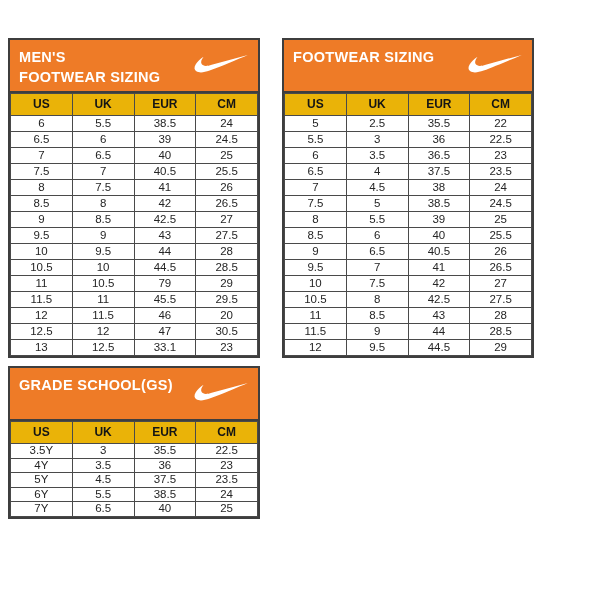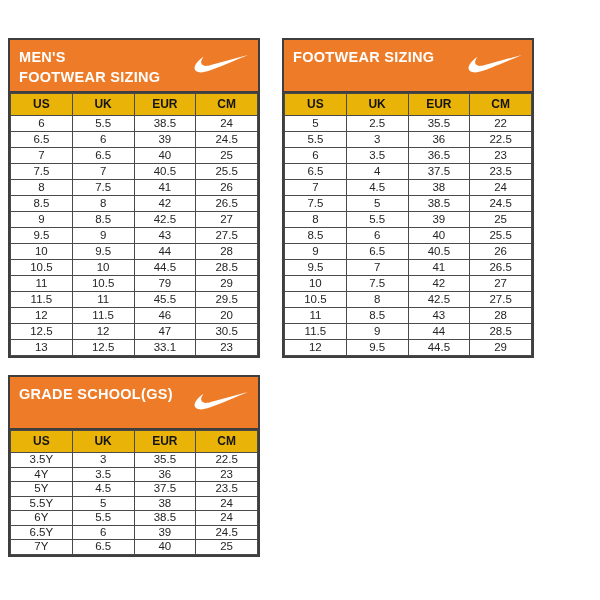--- a/index.html
+++ b/index.html
@@ -18,21 +18,21 @@
   }
   .row-top {
     position: absolute;
     top: 38px;
     left: 8px;
     display: flex;
     gap: 22px;
   }
   .row-bottom {
     position: absolute;
-    top: 375px;
+    top: 366px;
     left: 8px;
   }
   .size-table {
     width: 252px;
     border: 2px solid #3e3e3e;
     background: #ffffff;
   }
   .orange-head {
     background: #ee7b27;
     height: 53px;
@@ -362,38 +362,26 @@
               <td>36</td>
               <td>23</td>
             </tr>
             <tr>
               <td>5Y</td>
               <td>4.5</td>
               <td>37.5</td>
               <td>23.5</td>
             </tr>
             <tr>
-              <td>5.5Y</td>
-              <td>5</td>
-              <td>38</td>
-              <td>24</td>
-            </tr>
-            <tr>
               <td>6Y</td>
               <td>5.5</td>
               <td>38.5</td>
               <td>24</td>
             </tr>
             <tr>
-              <td>6.5Y</td>
-              <td>6</td>
-              <td>39</td>
-              <td>24.5</td>
-            </tr>
-            <tr>
               <td>7Y</td>
               <td>6.5</td>
               <td>40</td>
               <td>25</td>
             </tr>
           </tbody>
       </table>
     </section>
 
   </div>

